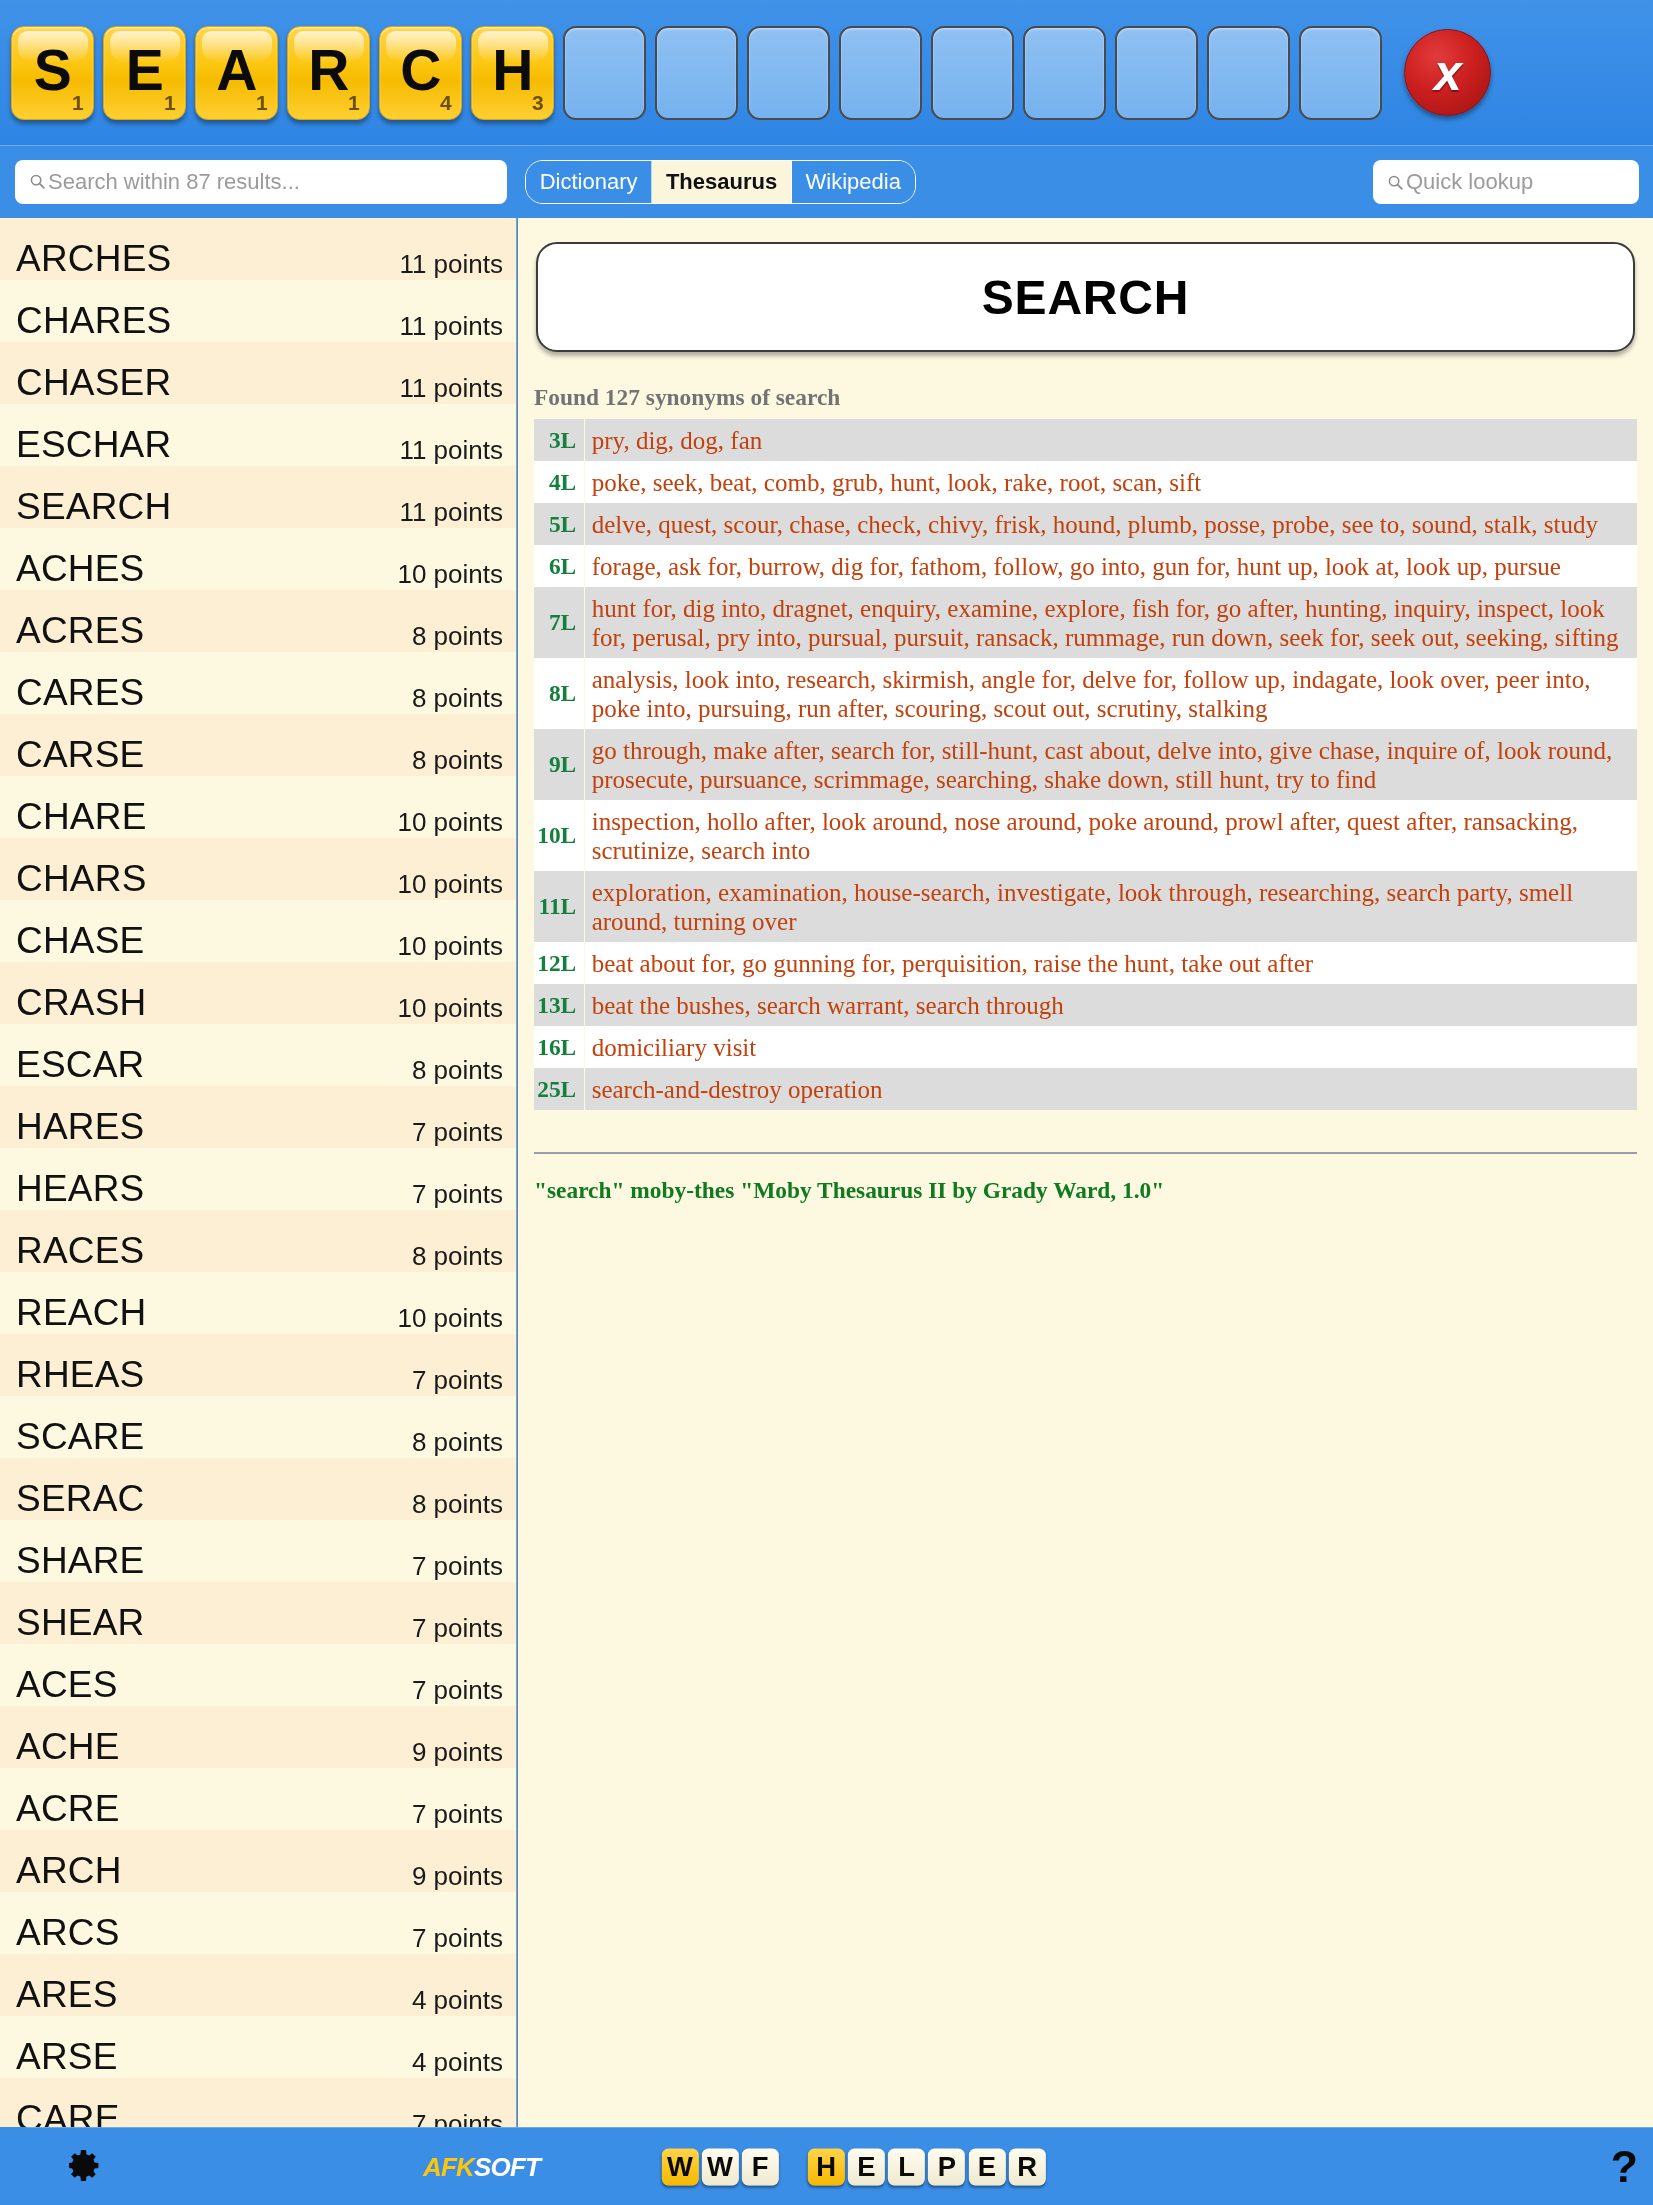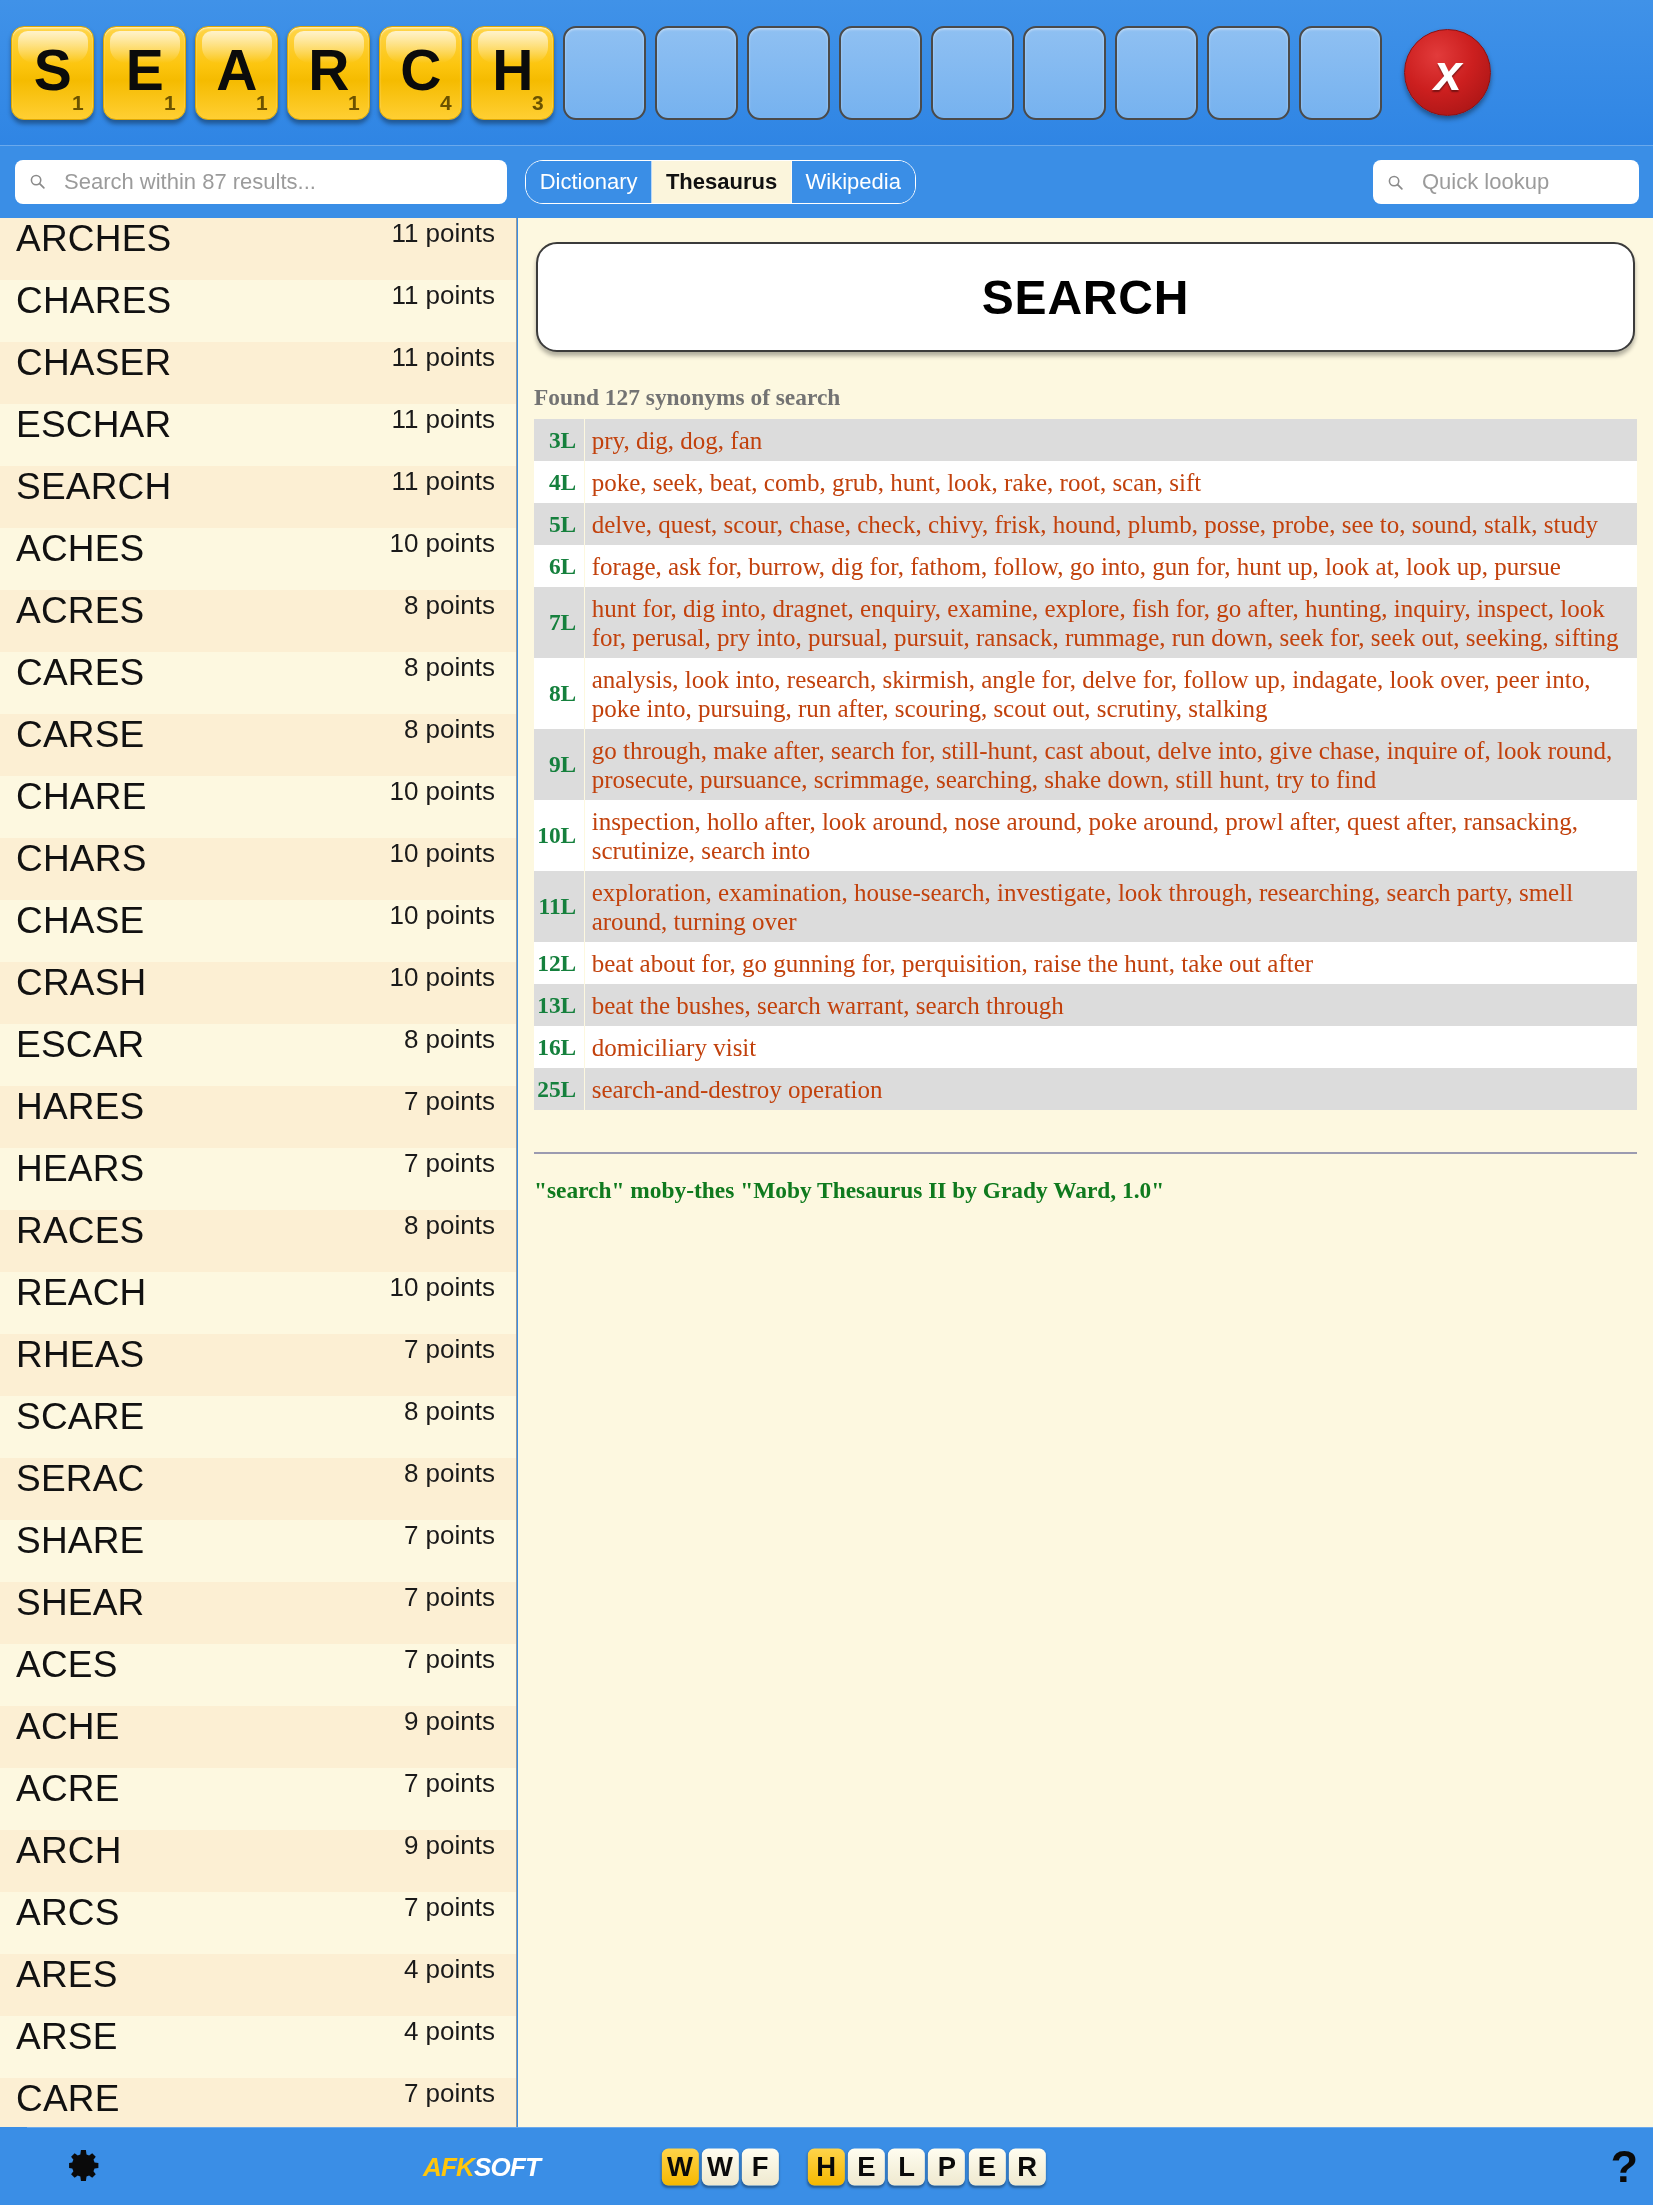--- a/index.html
+++ b/index.html
@@ -63,21 +63,21 @@
   }
 
   
   #toolbar {
     position: absolute; left: 0; top: 145px; width: 1653px; height: 73px;
     background: #3a8ee6;
     border-top: 1.6px solid #6aa9ec;
   }
   .searchbox {
     position: absolute; height: 44px; background: #fff; border-radius: 8px;
-    display: flex; align-items: center; padding: 0 14.5px; gap: 18px;
+    display: flex; align-items: center; padding: 0 14.5px; gap: 2px;
   }
   #filter-box { left: 14.5px; top: 13.7px; width: 492px; }
   #quick-box  { right: 14.5px; top: 14px; width: 266px; text-align: right; }
   .mag { width: 17px; height: 17px; flex:0 0 auto; }
   .mag circle { fill:none; stroke:#8b8b8b; stroke-width:2.2; }
   .mag line { stroke:#8b8b8b; stroke-width:2.4; stroke-linecap:round; }
   .ph { color: #9b9b9b; font-size: 22px; white-space: nowrap; }
 
   #seg {
     position: absolute; left: 525px; top: 13.7px; height: 44px;
@@ -91,22 +91,22 @@
   .seg-btn:last-child { border-right: none; }
   .seg-btn.active { background: #fbf5dc; color: #111; font-weight: 600; }
 
   
   #wordlist {
     position: absolute; left: 0; top: 218px; width: 517px; height: 1909px;
     background: #fdf8e0; overflow: hidden;
     border-right: 1.6px solid #9a9a9a;
   }
   .wrow {
-    height: 62px; display: flex; align-items: flex-start;
-    padding: 0 21px 0 16px; cursor: pointer;
+    height: 62px; display: flex; align-items: flex-end;
+    padding: 0 13px 0 16px; cursor: pointer;
   }
   .wrow.odd  { background: #fcefd3; }
   .wrow.even { background: #fdf8e0; }
   .wword { font-size: 37px; color: #111; letter-spacing: 0.2px; flex: 1; }
   .wpts  { font-size: 26px; color: #1a1a1a; }
 
   
   #panel {
     position: absolute; left: 518px; top: 218px; width: 1135px; height: 1909px;
     background: #fdf8e0; overflow: hidden;

